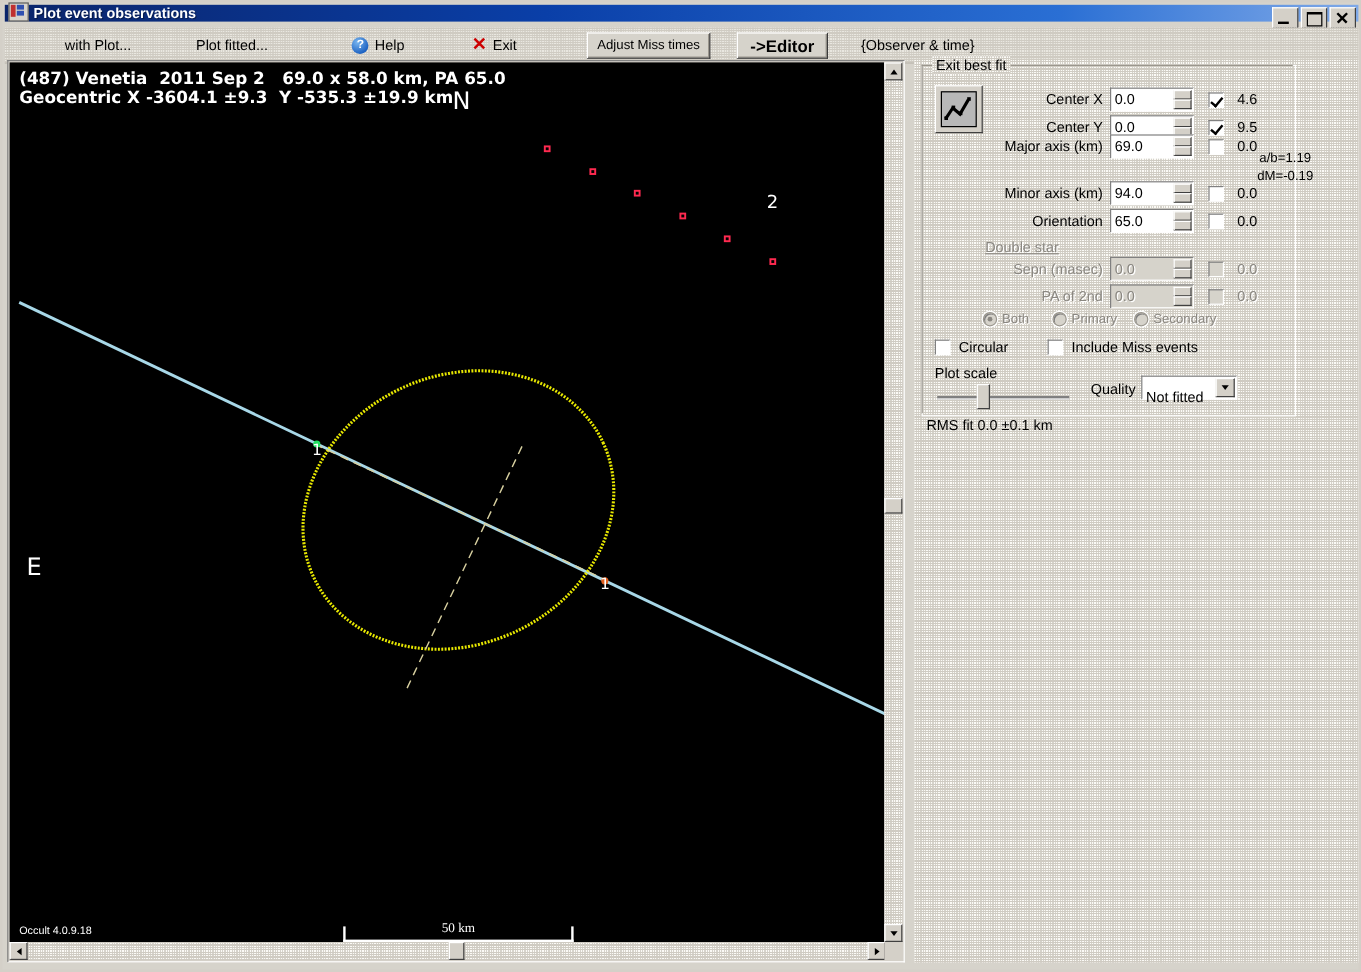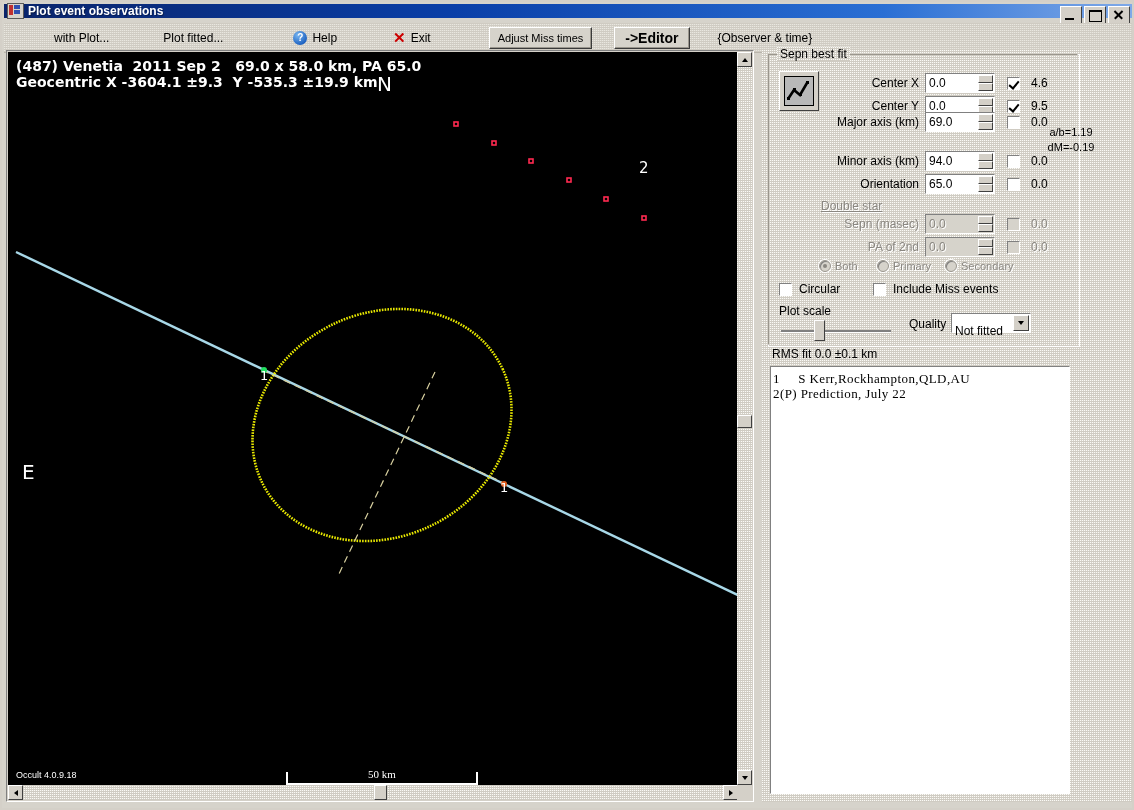--- a/index.html
+++ b/index.html
@@ -11,21 +11,21 @@
   #app{
     position:relative;width:1134px;height:810px;
     background:#d6d3cb;
     border:2px solid #d4d0c8;
     box-sizing:border-box;
   }
   
   .titlebar{
     position:absolute;left:2px;top:2px;width:1128px;height:14px;
     background:linear-gradient(to right,#0a246a 0%,#0a3fa8 40%,#2a6fd4 78%,#7fa9e8 100%);
-    display:flex;align-items:center;
+    display:flex;align-items:flex-end;
   }
   .title-icon{
     width:15px;height:14px;margin-left:3px;margin-right:4px;
     background:#d8d4cc;border:1px solid #5a5a5a;
     position:relative;flex:0 0 auto;
   }
   .title-icon:before{
     content:"";position:absolute;left:1px;top:1px;width:4px;height:10px;background:#c03030;
   }
   .title-icon:after{
@@ -377,21 +377,21 @@
       <div class="sbbtn" style="right:0;top:0;width:15px;height:15px">
         <span class="sbarrow ar-rt"></span>
       </div>
     </div>
     <div class="sb-corner"></div>
   </div>
 
   <div class="rightpanel">
 
     <div class="group">
-      <div class="group-title">Sepn best fit</div>
+      <div class="group-title">Exit best fit</div>
 
       <div class="fit-icon">
         <div class="in">
           <svg width="28" height="28" viewBox="0 0 28 28">
             <polyline points="3,22 9,13 15,18 22,6" fill="none" stroke="#000" stroke-width="2.6"></polyline>
             <rect x="2" y="20" width="3" height="3" fill="#000"></rect>
             <rect x="8" y="11" width="3" height="3" fill="#000"></rect>
             <rect x="14" y="16" width="3" height="3" fill="#000"></rect>
             <rect x="21" y="4" width="3" height="3" fill="#000"></rect>
           </svg>
@@ -518,18 +518,14 @@
       <span class="combo">
         <span class="cv">Not fitted</span>
         <span class="arrow">
           <span class="sbarrow ar-dn"></span>
         </span>
       </span>
     </div>
 
     <div class="rms">RMS fit 0.0 ±0.1 km</div>
 
-    <div class="listbox">
-      <div class="li">1     S Kerr,Rockhampton,QLD,AU</div>
-      <div class="li">2(P) Prediction, July 22</div>
-    </div>
   </div>
 </div>
 
 </body></html>

